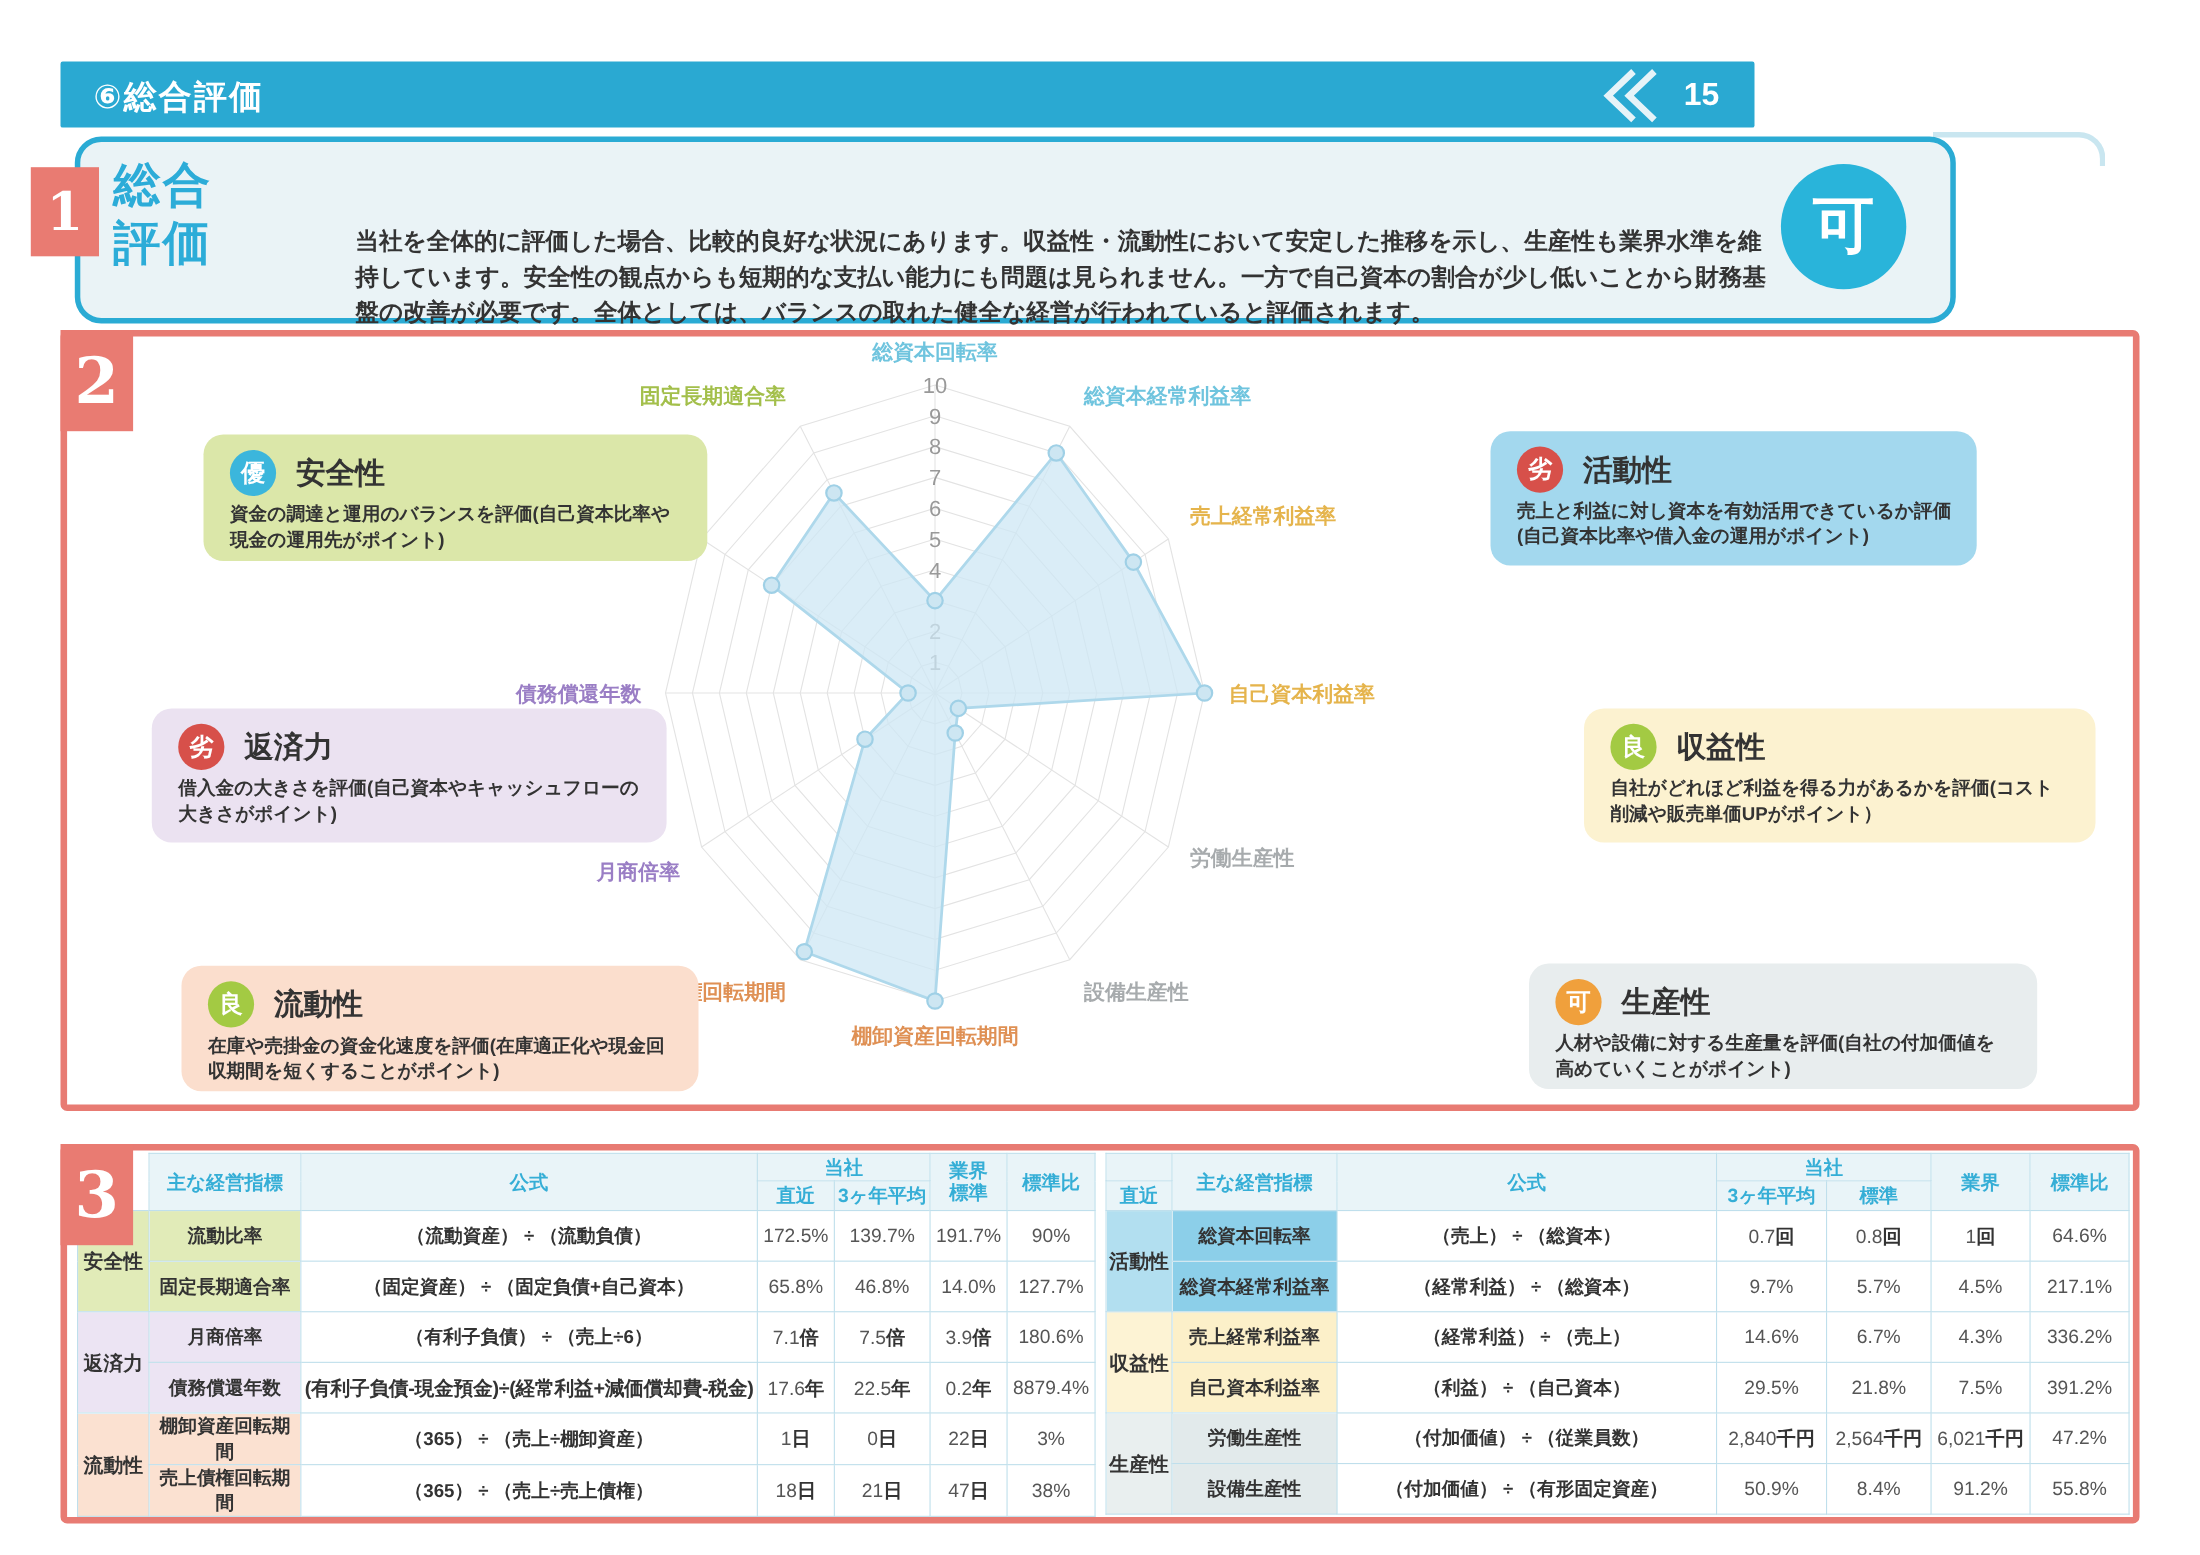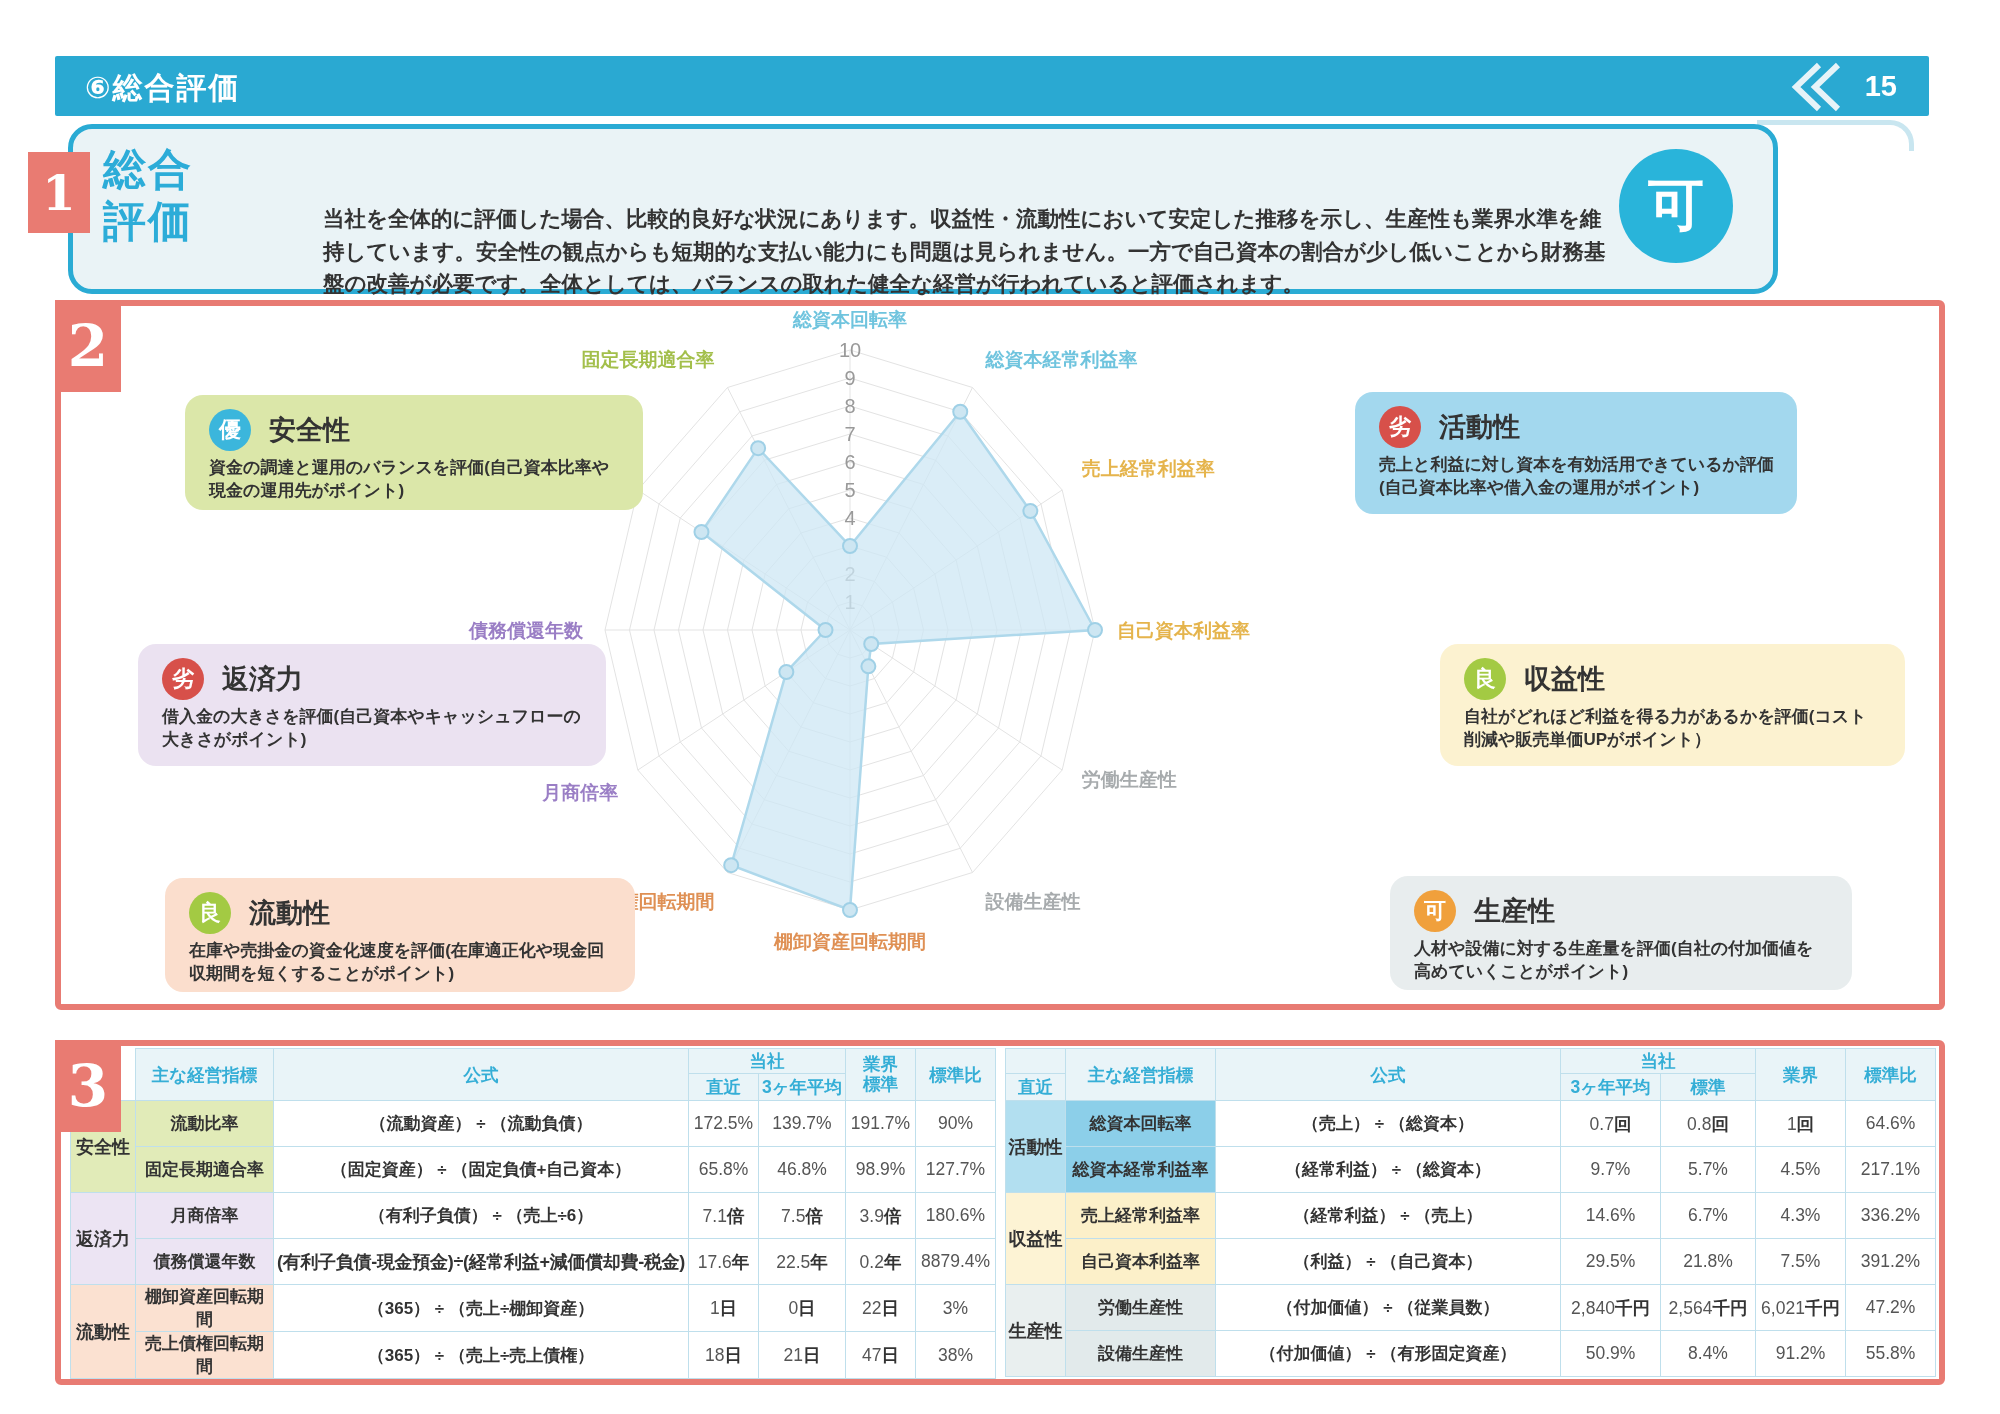--- a/index.html
+++ b/index.html
@@ -1,21 +1,21 @@
 <!DOCTYPE html>
 <html><head>
 <meta charset="utf-8">
 <style>
   html,body{margin:0;padding:0;background:#fff;}
   #page{position:relative;width:2000px;height:1414px;background:#fff;overflow:hidden;
         font-family:"Liberation Sans","DejaVu Sans",sans-serif;}
   .abs{position:absolute;}
 
   
-  #header-bar{left:55px;top:56px;width:1874px;height:60px;background:#2aa9d2;border-radius:2px;}
+  #header-bar{left:55px;top:56px;width:1540px;height:60px;background:#2aa9d2;border-radius:2px;}
   #header-title{left:30px;top:12px;font-size:30px;font-weight:bold;color:#fff;letter-spacing:2px;}
   #page-number{right:32px;top:14px;font-size:29px;font-weight:bold;color:#fff;}
   #header-chevron{right:88px;top:6px;}
   #header-swoosh{left:1757px;top:120px;width:152px;height:26px;border-top:5px solid #c9e6f0;
                  border-right:5px solid #c9e6f0;border-top-right-radius:24px;}
 
   
   .num-tab{background:#e97b72;color:#fff;display:flex;align-items:center;justify-content:center;
            font-family:"DejaVu Serif","Liberation Serif",serif;font-weight:bold;z-index:30;}
   #tab-1{left:28px;top:152px;width:62px;height:81px;font-size:48px;}
@@ -235,21 +235,21 @@
           <td>172.5%</td>
           <td>139.7%</td>
           <td>191.7%</td>
           <td>90%</td>
         </tr>
         <tr>
           <td class="indicator" style="background: rgb(225, 235, 184);">固定長期適合率</td>
           <td class="formula">（固定資産） ÷ （固定負債+自己資本）</td>
           <td>65.8%</td>
           <td>46.8%</td>
-          <td>98.9%</td>
+          <td>14.0%</td>
           <td>127.7%</td>
         </tr>
         <tr>
           <td class="group-cell" rowspan="2" style="background: rgb(236, 228, 243);">返済力</td>
           <td class="indicator" style="background: rgb(236, 228, 243);">月商倍率</td>
           <td class="formula">（有利子負債） ÷ （売上÷6）</td>
           <td>7.1<span class="unit">倍</span></td>
           <td>7.5<span class="unit">倍</span></td>
           <td>3.9<span class="unit">倍</span></td>
           <td>180.6%</td>

